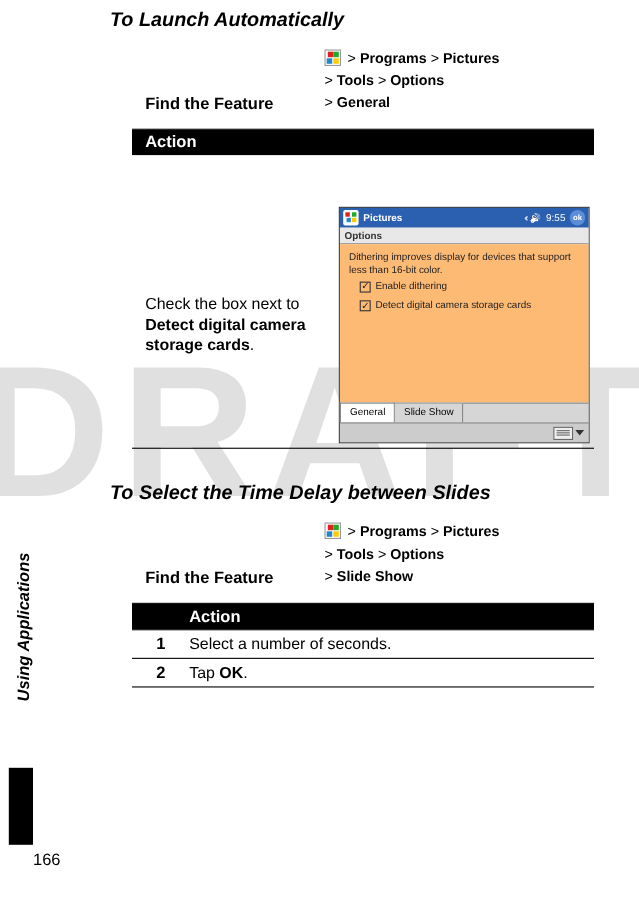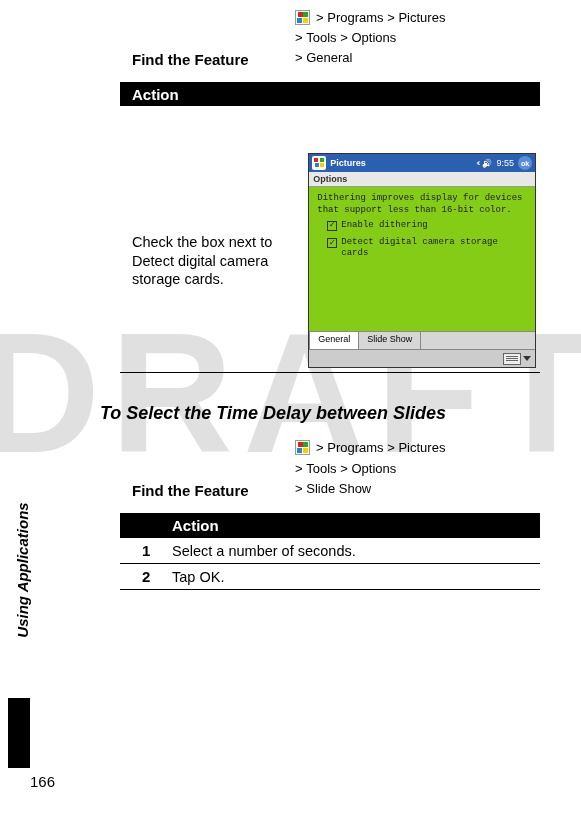--- a/index.html
+++ b/index.html
@@ -102,21 +102,21 @@
     background: #d22;
   }
   .flag-icon::after {
     content: "";
     position: absolute;
     right: 1px; top: 1px;
     width: 5px; height: 5px;
     background: #2a2;
     box-shadow: -6px 6px 0 #28c, 0 6px 0 #fc0;
   }
-  .bold { font-weight: 400; font-family: Arial, sans-serif; }
+  .bold { font-weight: 700; font-family: Arial, sans-serif; }
   .gt { font-weight: 400; }
   
   
   .action-box1 {
     border-top: 1.5px solid #000;
     border-bottom: 1.5px solid #000;
     margin: 4px 0 30px 20px;
     width: 420px;
   }
   .action-head {
@@ -185,24 +185,23 @@
   .shot-sub {
     background: #e8e8e8;
     border-bottom: 1px solid #999;
     padding: 2px 4px;
     font-weight: 700;
     color: #333;
   }
   .shot-body {
     flex: 1;
     padding: 6px 8px;
-    background: #84cc16;
+    background: #fdba74;
     color: #222;
     line-height: 1.25;
-    font-family: Liberation Mono, monospace;
   }
   .shot-body .para { margin-bottom: 4px; }
   .cb {
     display: flex; align-items: flex-start; gap: 4px;
     margin: 2px 0 6px 10px;
   }
   .cb .box {
     width: 10px; height: 10px; border: 1px solid #333;
     display:flex;align-items:center;justify-content:center;
     font-size: 9px; line-height: 1;
@@ -290,20 +289,21 @@
 
   <div class="side-tab">
     <div class="black-block"></div>
     <div class="side-text">Using Applications</div>
   </div>
 
   <div class="page-num">166</div>
 
   <div class="content">
 
+    <div class="h2">To Launch Automatically</div>
 
     <div class="find-row">
       <div class="find-label">Find the Feature</div>
       <div class="find-path">
         <span class="flag-icon"></span><span class="gt">&gt;</span>
         <span class="bold">Programs</span>
         <span class="gt">&gt;</span>
         <span class="bold">Pictures</span><br>
         <span class="gt">&gt;</span>
         <span class="bold">Tools</span>

